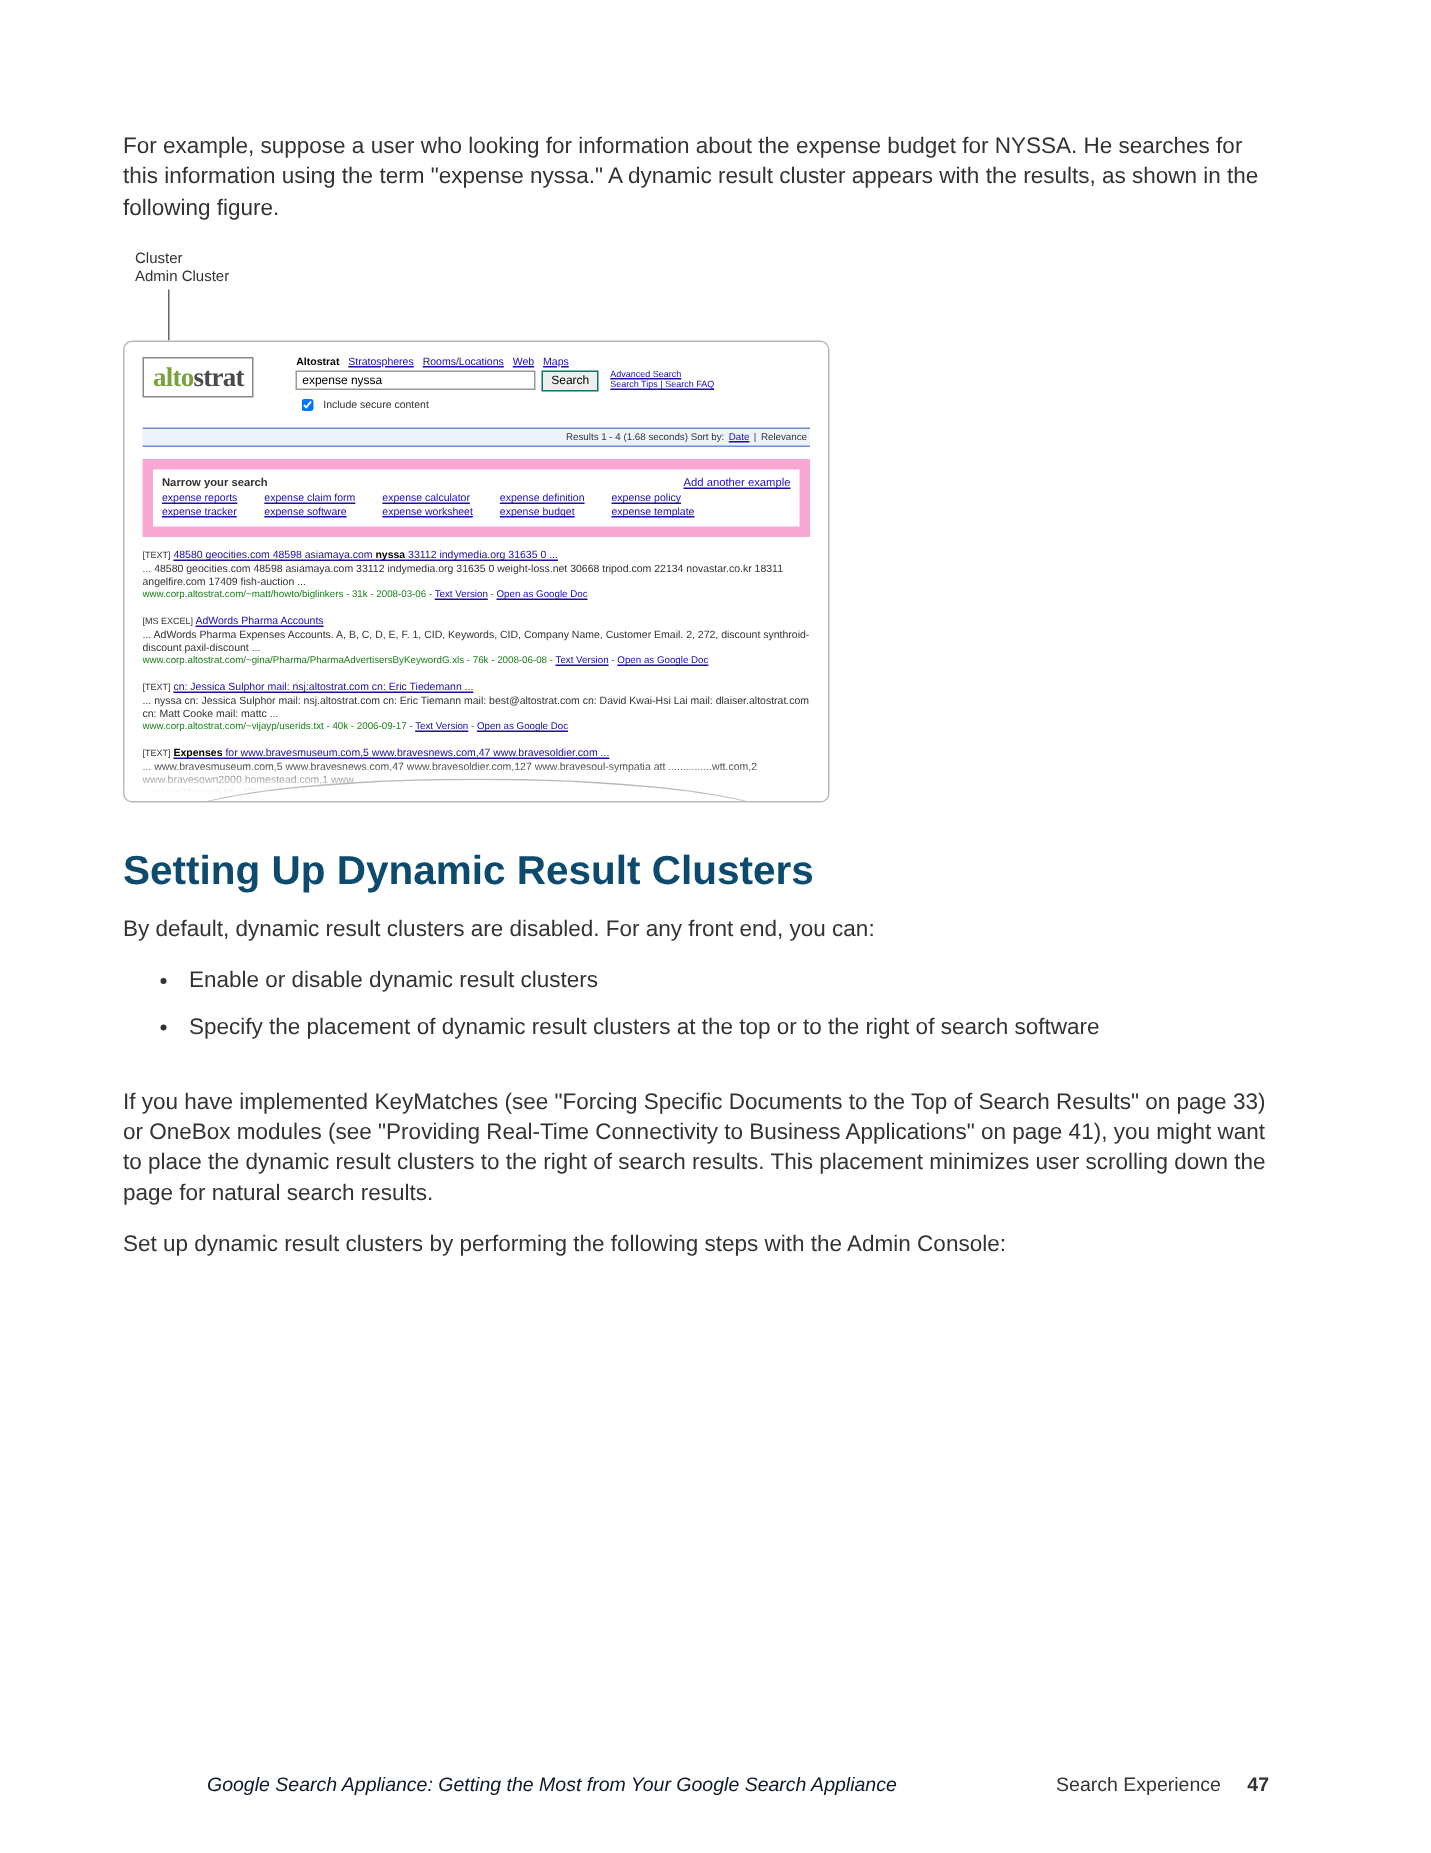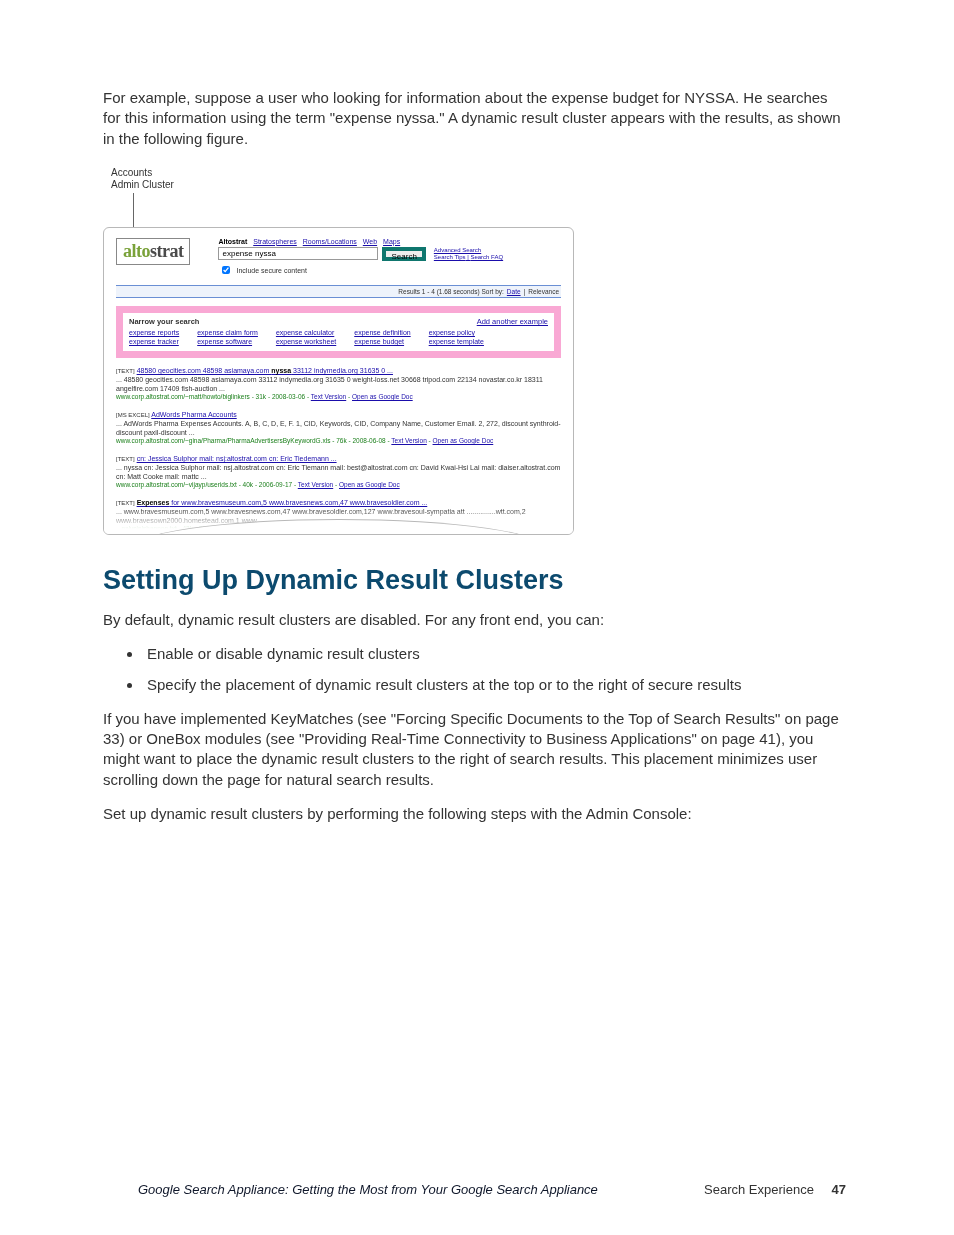--- a/index.html
+++ b/index.html
@@ -6,21 +6,21 @@
     margin: 0;
     font-family: "Myriad Pro", "Segoe UI", Arial, sans-serif;
     color: #333;
     background: #fff;
   }
   .page {
     width: 954px;
     height: 1235px;
     position: relative;
     box-sizing: border-box;
-    padding: 88px 108px 0 103px;
+    padding: 88px 108px 0 82px;
   }
   .body-text {
     font-size: 15px;
     line-height: 1.35;
     margin: 0 0 14px 0;
   }
   .figure-wrap {
     margin: 18px 0 30px 0;
   }
   .fig-label {
@@ -68,21 +68,21 @@
   .search-row { display: flex; align-items: center; gap: 4px; }
   .search-input {
     border: 1px solid #999;
     height: 13px;
     width: 160px;
     font-size: 8px;
     padding: 0 3px;
     box-sizing: border-box;
   }
   .search-btn {
-    border: 4px solid #0f766e;
+    border: 1px solid #0f766e;
     background: #eee;
     font-size: 8px;
     padding: 1px 5px;
     height: 14px;
     box-sizing: border-box;
   }
   .adv-links { font-size: 6px; color: #1a0dab; text-decoration: underline; line-height: 1.2; margin-left: 4px; }
   .secure-row { font-size: 7px; margin-top: 2px; display: flex; align-items: center; gap: 3px; }
   .secure-row input { width: 8px; height: 8px; }
   .blue-bar {
@@ -150,21 +150,21 @@
     background: #fff;
   }
 
   h2.section {
     color: #0c4a6e;
     font-size: 27px;
     font-weight: bold;
     margin: 24px 0 14px 0;
   }
   ul.bullets {
-    margin: 0 0 14px 0;
+    margin: 0 0 30px 0;
     padding-left: 40px;
     font-size: 15px;
     line-height: 1.35;
   }
   ul.bullets li { margin-bottom: 10px; padding-left: 4px; }
   ol.steps {
     margin: 0 0 14px 0;
     padding-left: 40px;
     font-size: 15px;
     line-height: 1.35;
@@ -186,21 +186,21 @@
 </style>
 </head>
 <body>
 
 <div class="page">
 
   <p class="body-text">For example, suppose a user who looking for information about the expense budget for NYSSA. He searches for this information using the term "expense nyssa." A dynamic result cluster appears with the results, as shown in the following figure.</p>
 
   <div class="figure-wrap">
     <div class="fig-label">
-      <span>Accounts</span><br>
+      <span>Cluster</span><br>
       <span>Admin Cluster</span>
     </div>
     <div class="fig-line"></div>
 
     <div class="screenshot">
       <div class="header-row">
         <div class="logo">
           <span class="a">alto</span><span class="b">strat</span>
         </div>
         <div class="header-right">
@@ -273,21 +273,21 @@
       <div class="curve-mask"></div>
     </div>
   </div>
 
   <h2 class="section">Setting Up Dynamic Result Clusters</h2>
 
   <p class="body-text">By default, dynamic result clusters are disabled. For any front end, you can:</p>
 
   <ul class="bullets">
     <li>Enable or disable dynamic result clusters</li>
-    <li>Specify the placement of dynamic result clusters at the top or to the right of secure results</li>
+    <li>Specify the placement of dynamic result clusters at the top or to the right of search software</li>
   </ul>
 
   <p class="body-text">If you have implemented KeyMatches (see "Forcing Specific Documents to the Top of Search Results" on page 33) or OneBox modules (see "Providing Real-Time Connectivity to Business Applications" on page 41), you might want to place the dynamic result clusters to the right of search results. This placement minimizes user scrolling down the page for natural search results.</p>
 
   <p class="body-text">Set up dynamic result clusters by performing the following steps with the Admin Console:</p>
 
 
   <div class="footer">
     <span class="footer-left">Google Search Appliance: Getting the Most from Your Google Search Appliance</span>
     <span class="footer-right">

